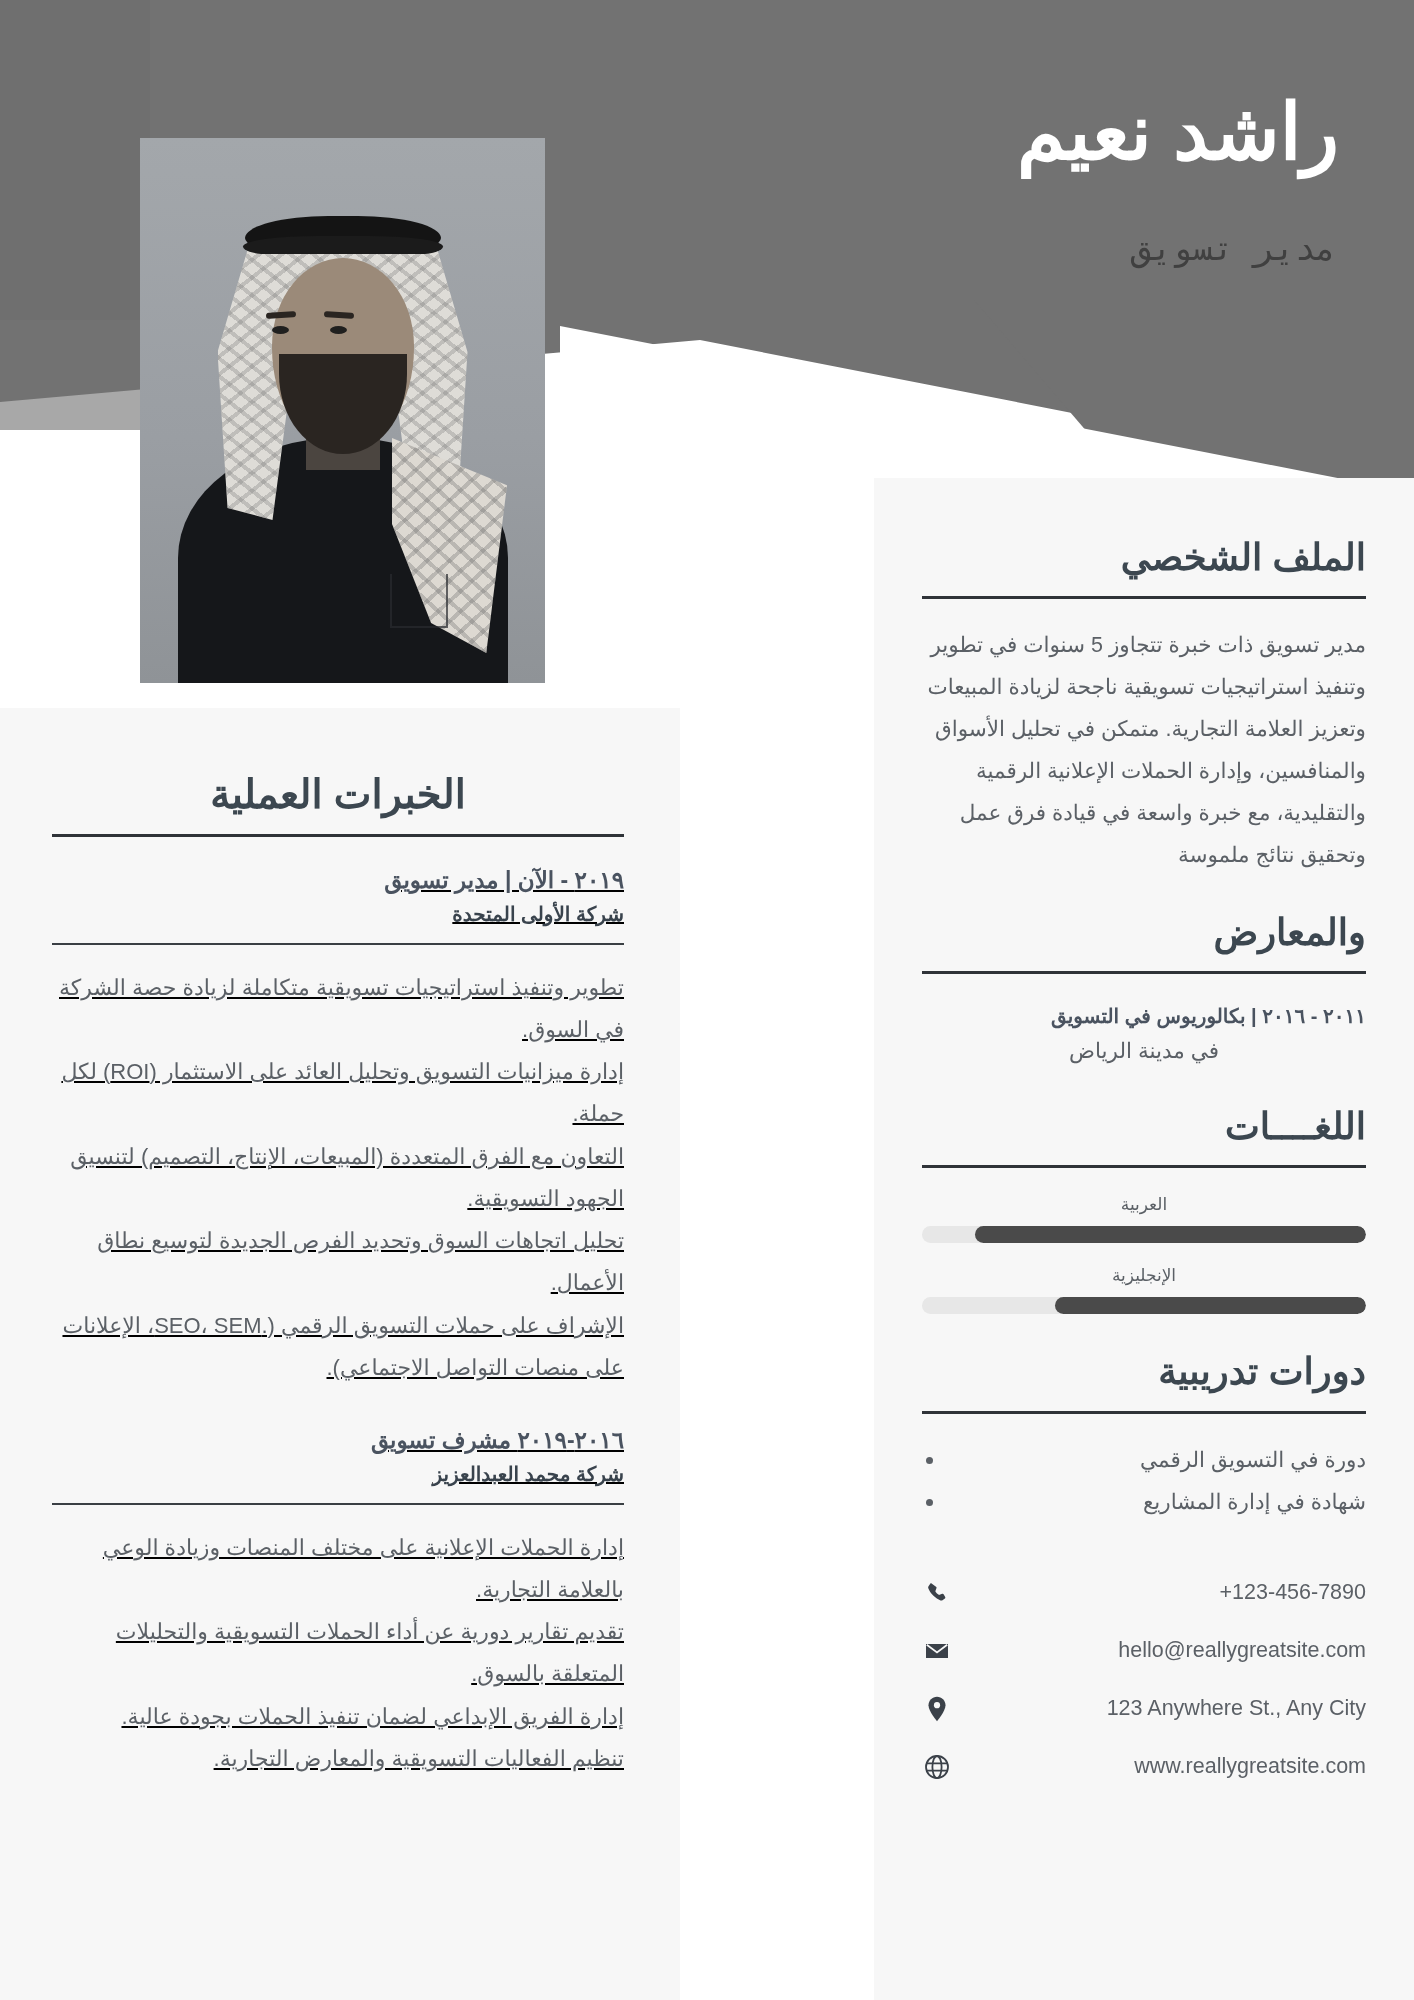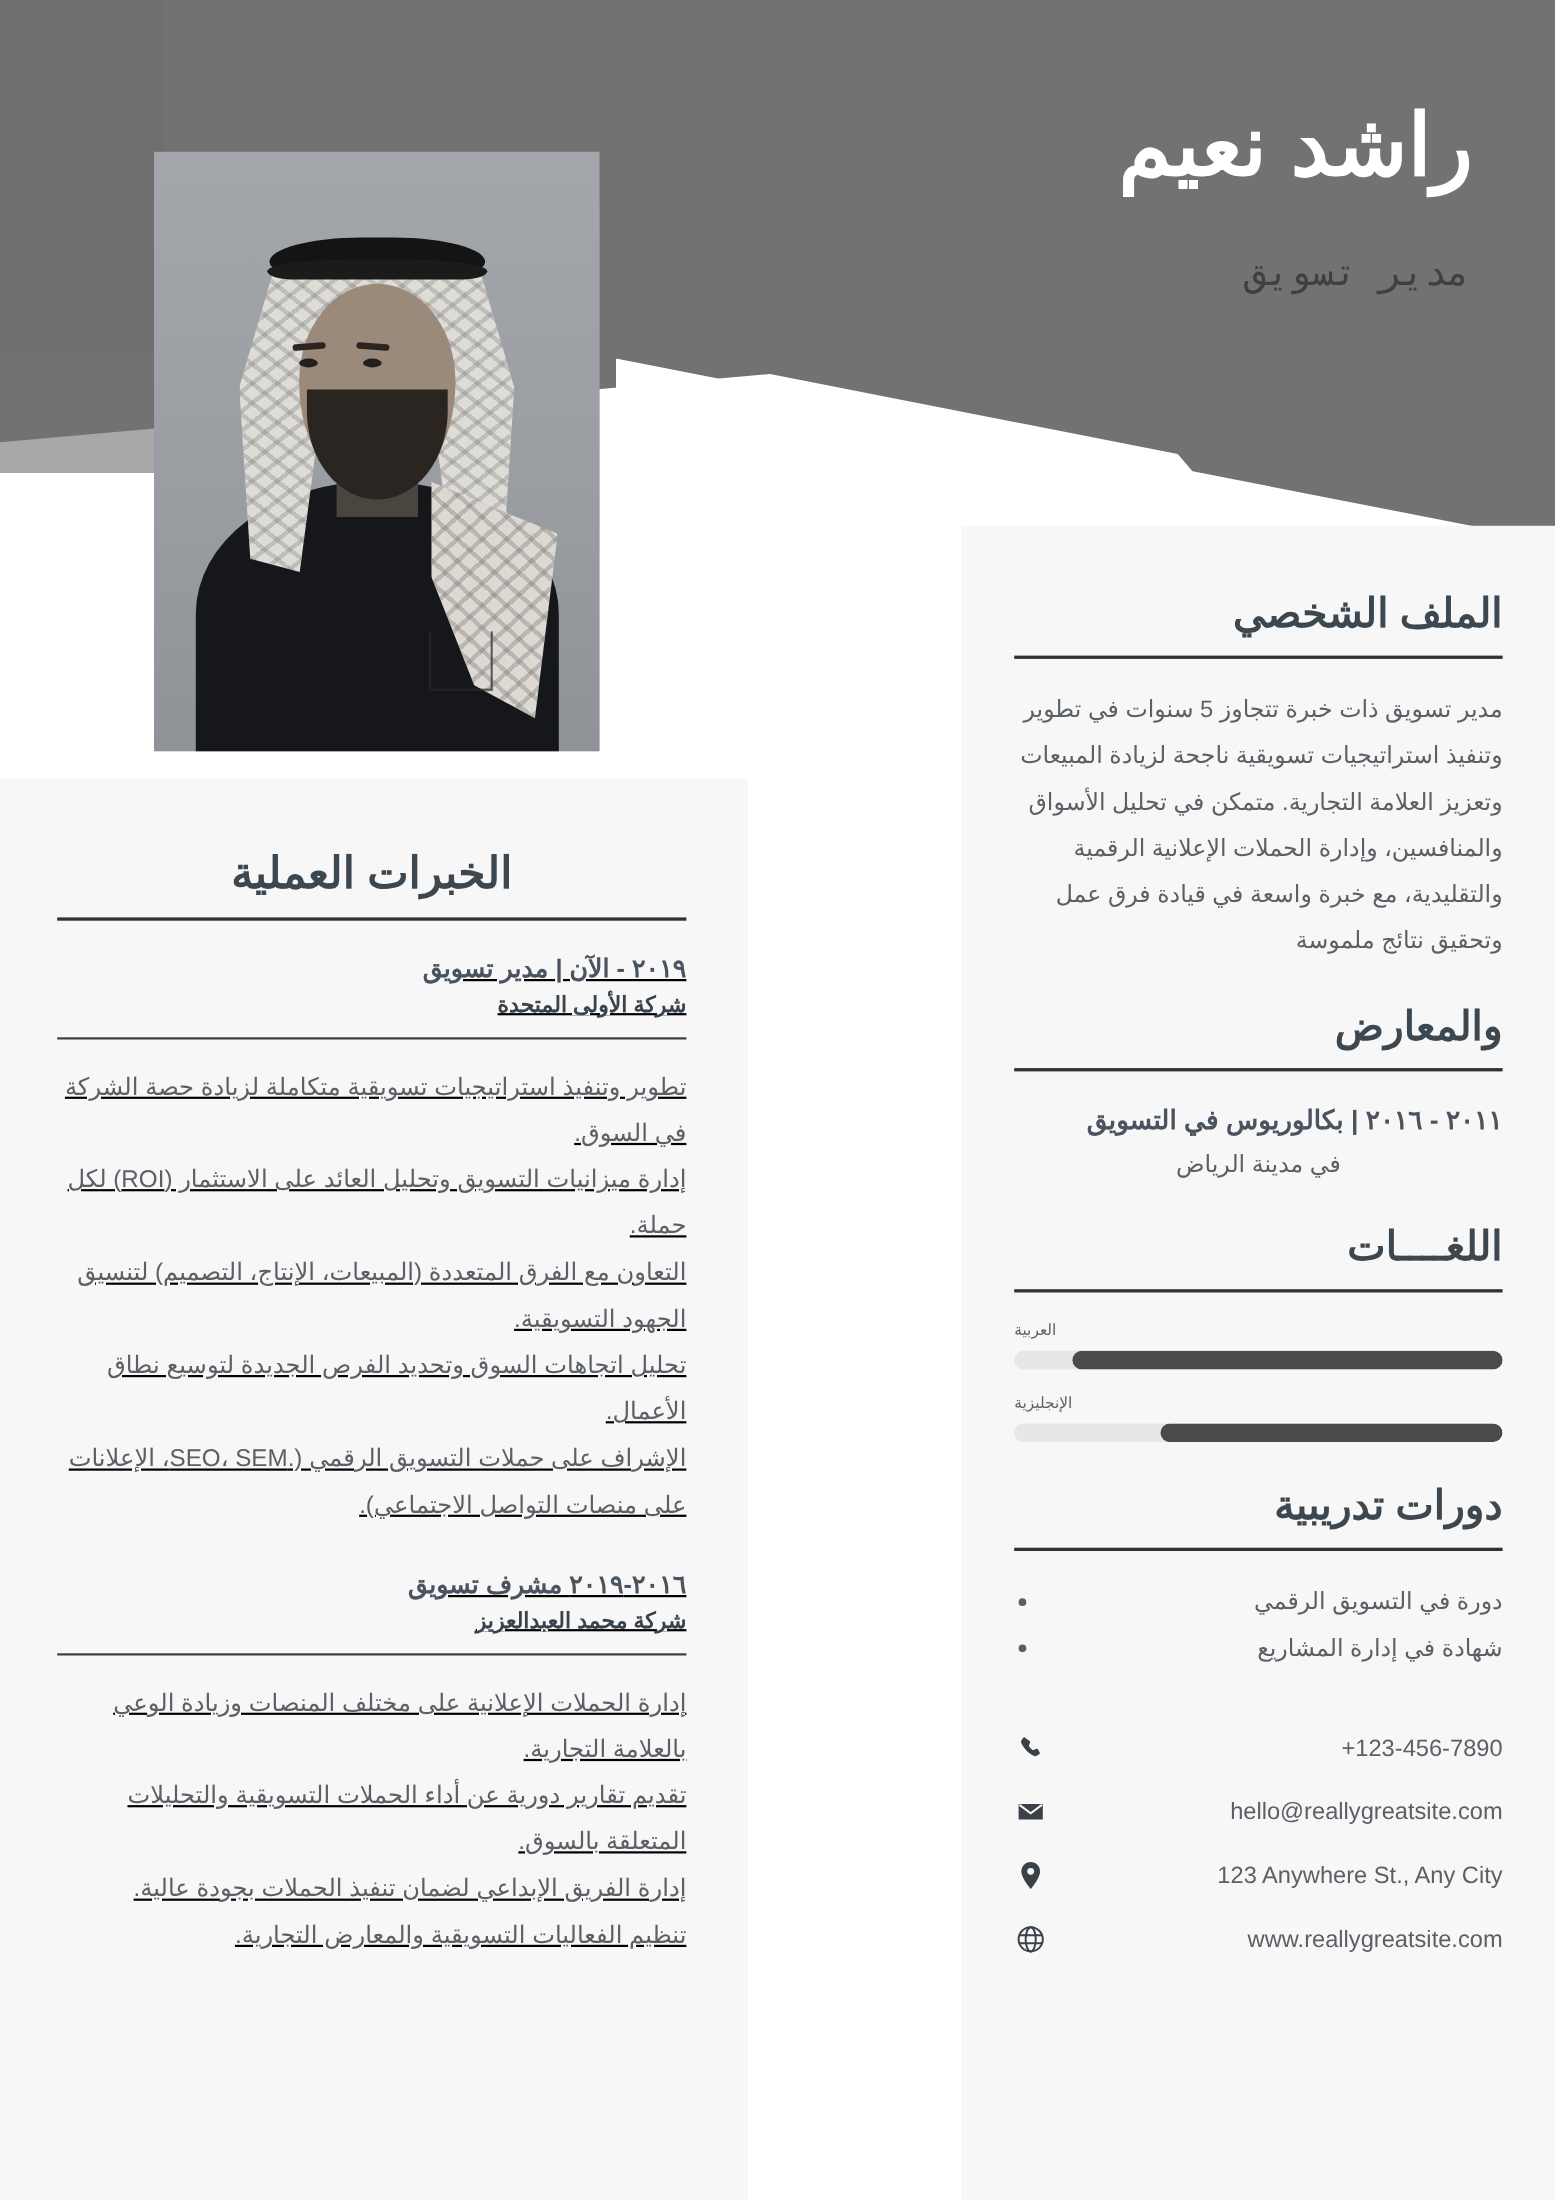--- a/index.html
+++ b/index.html
@@ -218,21 +218,21 @@
   
   .body-t {
     font-size:21.5px;
     color:#5b6066;
     line-height:1.95;
     text-align:right;
   }
 
   
   .meta {
-    font-size:24px;
+    font-size:20px;
     font-weight:bold;
     color:#4a5360;
     text-align:right;
     line-height:1.6;
     white-space:nowrap;
   }
   .meta-sub {
     font-size:21.5px;
     color:#5b6066;
     text-align:center;
@@ -265,23 +265,23 @@
   .job-desc {
     font-size:22px;
     color:#5b6066;
     line-height:1.92;
     text-align:right;
   }
 
   
   .lang-row { margin-bottom:22px; }
   .lang-label {
-    font-size:14px;
-    color:#5b6066;
-    text-align:left;
+    font-size:17px;
+    color:#5b6066;
+    text-align:center;
     margin-bottom:11px;
   }
   .bar-track {
     width:100%; height:17px;
     background:#e7e7e7;
     border-radius:9px;
     position:relative;
     overflow:hidden;
   }
   .bar-fill {

